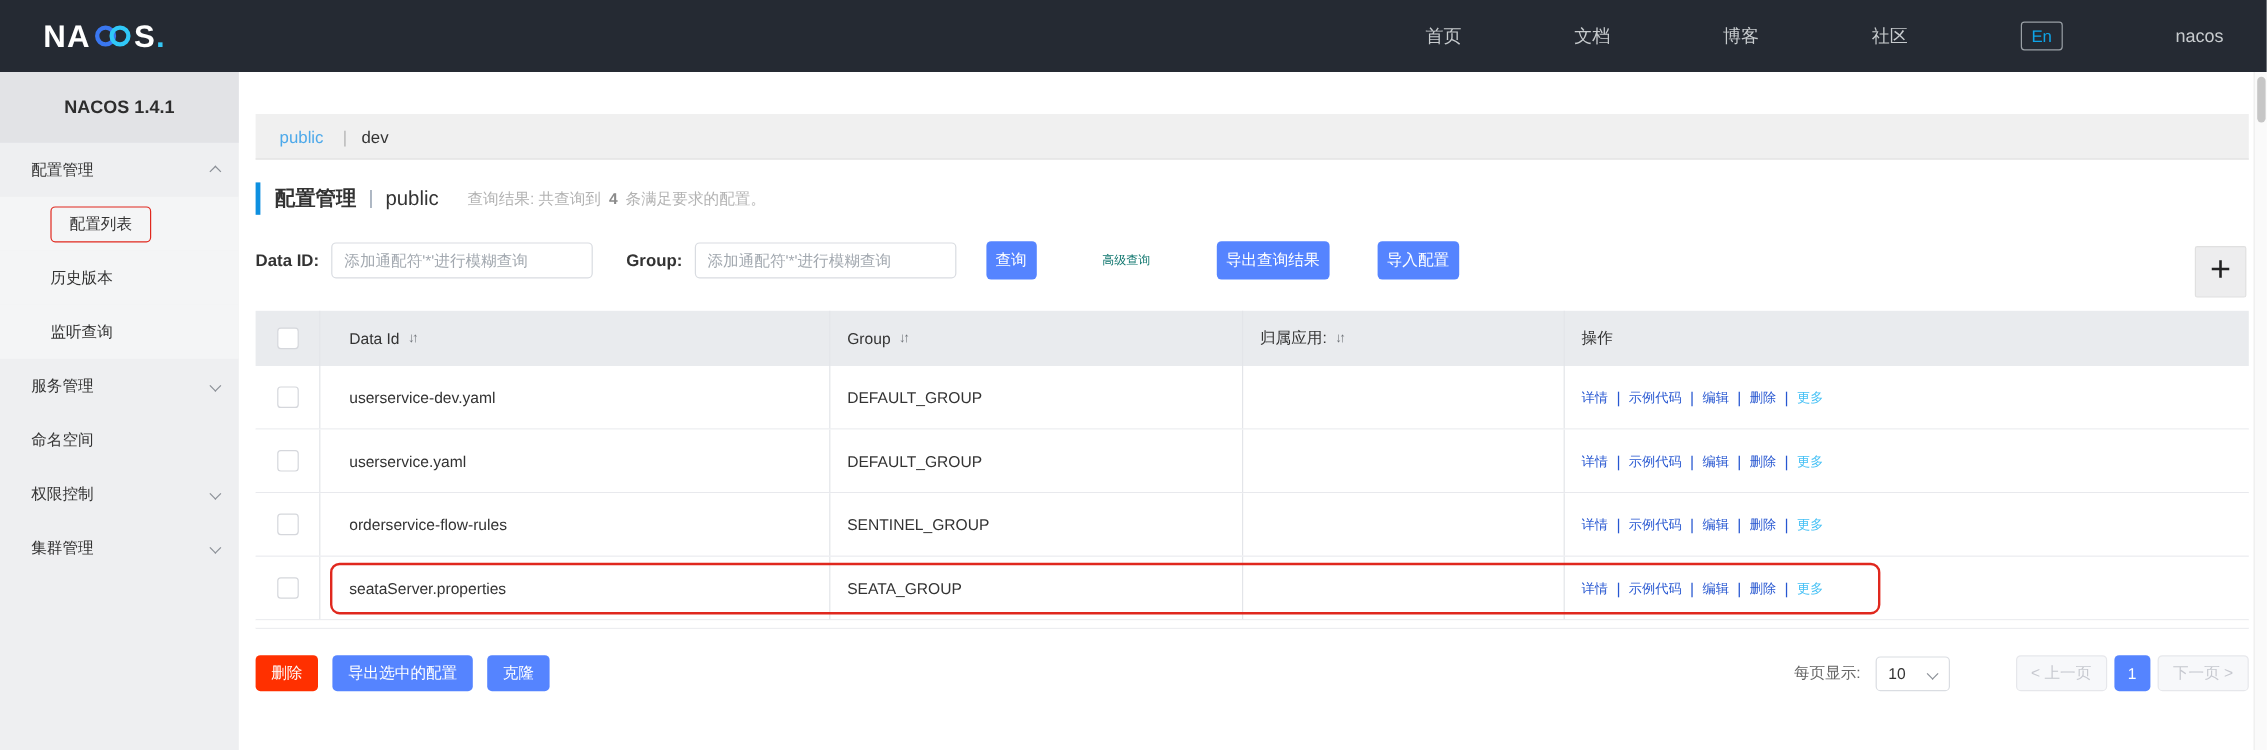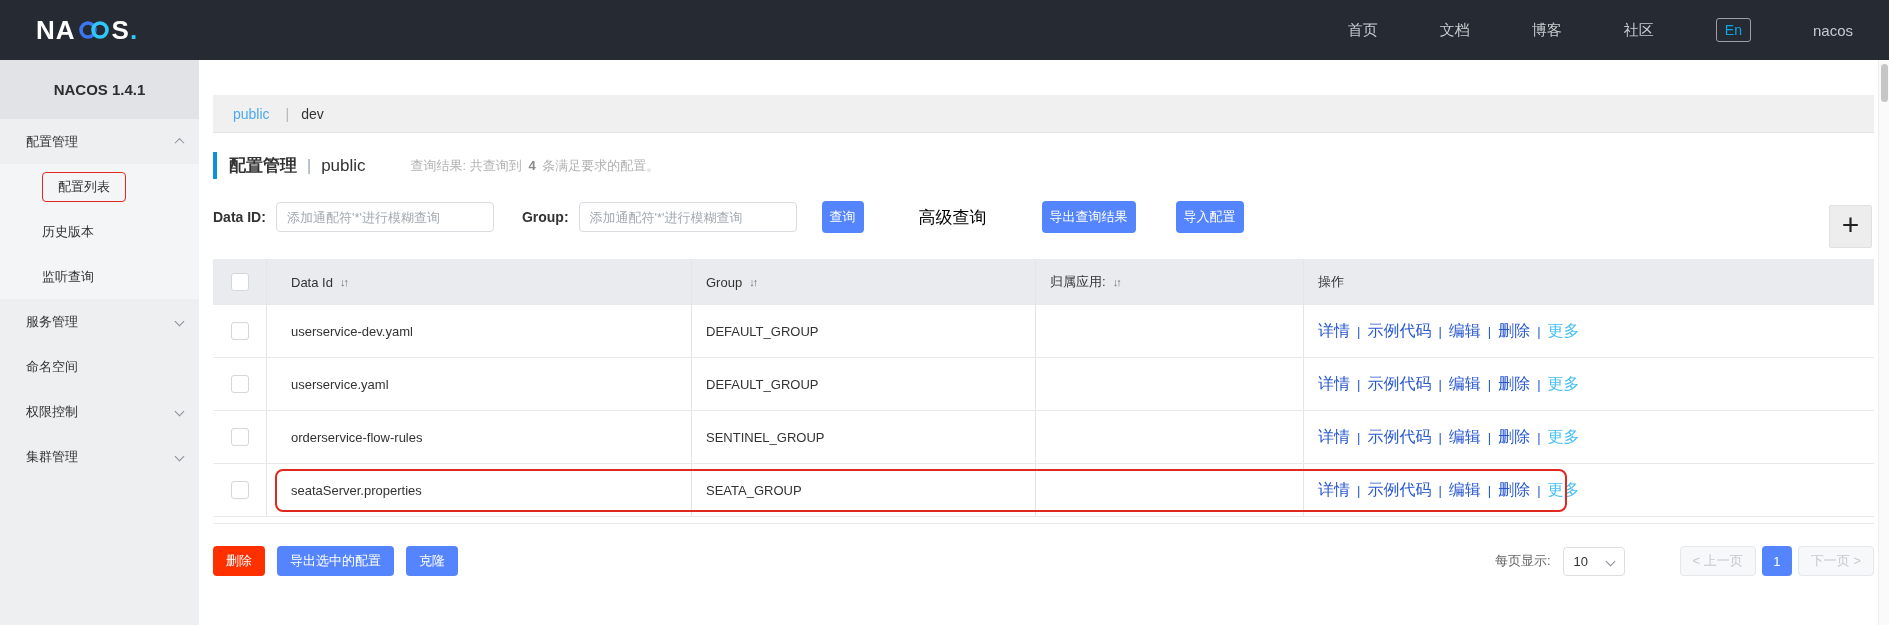--- a/index.html
+++ b/index.html
@@ -6,21 +6,21 @@
   html,body { width:1889px; height:625px; overflow:hidden; background:#fff;
     font-family:"Liberation Sans","DejaVu Sans",sans-serif; }
 
   
   .topbar { height:60px; background:#252a33; display:flex; align-items:center;
     padding:0 36px; position:relative; }
   .logo { display:flex; align-items:center; font-weight:bold; font-size:26px;
     color:#fff; letter-spacing:1px; }
   .logo .inf { margin:0 1px; display:flex; align-items:center; }
   .logo .dot { color:#35c6f4; }
-  .topnav { margin-left:auto; display:flex; align-items:center; gap:62px; }
+  .topnav { margin-left:auto; display:flex; align-items:center; gap:94px; }
   .topnav .navitem { color:#c7cbce; font-size:15px; cursor:pointer; }
   .lang-box { border:1px solid #9aa0a6; border-radius:3px; padding:3px 8px;
     color:#0ea5e9; font-size:14px; }
 
   
   .page { display:flex; height:565px; }
 
   
   .sidebar { width:199px; background:#eeeff1; height:100%; flex:none; }
   .sb-header { height:59px; background:#e2e3e6; display:flex; align-items:center;
@@ -41,53 +41,53 @@
     padding-left:20px; font-size:14px; }
   .ns-active { color:#4da9ea; cursor:pointer; }
   .ns-sep { color:#b5b5b5; margin:0 12px 0 16px; }
   .ns-other { color:#333; cursor:pointer; }
 
   .title-row { margin-top:19px; display:flex; align-items:center; }
   .title-bar { width:4px; height:27px; background:#0e90e0; margin-right:12px; }
   .title-main { font-size:17px; font-weight:bold; color:#333; }
   .title-pipe { font-size:16px; color:#9aa6b5; margin:0 10px; }
   .title-ns { font-size:17px; color:#333; }
-  .result-txt { margin-left:45px; font-size:13px; color:#b3b3b3; }
+  .result-txt { margin-left:24px; font-size:13px; color:#b3b3b3; }
   .result-txt b { color:#8a8a8a; margin:0 3px; }
 
   .filter-row { margin-top:22px; display:flex; align-items:center; }
   .f-label { font-size:14px; font-weight:bold; color:#333; margin-right:10px; }
   .f-input { width:218px; height:30px; border:1px solid #d9dce1; border-radius:4px;
     padding:0 10px; font-size:13px; color:#333; outline:none; background:#fff; }
   .f-input::placeholder { color:#a3a9b0; }
   .gap28 { width:28px; } .gap55 { width:55px; } .gap40 { width:40px; } .gap25 { width:25px; }
   .btn-blue { background:#5584ff; color:#fff; border:none; border-radius:4px;
     height:32px; padding:0 8px; font-size:13px; cursor:pointer; }
-  .link-cyan { color:#000000; font-size:17px; cursor:pointer; }
+  .link-cyan { color:#0f766e; font-size:10px; cursor:pointer; }
   .add-btn { position:absolute; right:17px; top:145px; width:43px; height:43px;
     background:#ededee; border:1px solid #e0e0e0; border-radius:2px; color:#222;
     font-size:30px; font-weight:300; line-height:38px; text-align:center; cursor:pointer; }
 
   
   .table { margin-top:26px; position:relative; border-bottom:1px solid #e8e9ed; }
   .trow { display:flex; }
   .thead { background:#e9ebee; height:46px; }
   .tbody-row { background:#fff; height:53px; border-bottom:1px solid #e8e9ed; }
   .cell { display:flex; align-items:center; padding:0 14px;
     border-right:1px solid #e3e5e9; font-size:13px; color:#333; }
   .cell:last-child { border-right:none; }
   .c-check { width:54px; justify-content:center; flex:none; padding:0; }
   .c-dataid { width:425px; flex:none; padding-left:24px; }
   .c-group { width:344px; flex:none; }
   .c-app { width:268px; flex:none; }
   .c-ops { flex:1; }
   .sort-ic { font-size:11px; color:#6f7379; margin-left:7px; letter-spacing:-2px; }
   .checkbox { width:18px; height:18px; background:#fff; border:1px solid #d5d7dc;
     border-radius:3px; cursor:pointer; }
-  .op-link { color:#2757d1; font-size:16px; cursor:pointer; text-decoration:none; }
+  .op-link { color:#2757d1; font-size:11px; cursor:pointer; text-decoration:none; }
   .op-sep { color:#2757d1; margin:0 7px; font-size:13px; }
   .op-more { color:#45c0f5; }
   .tbl-sliver { height:6px; background:#fff; }
   .row-annot { position:absolute; left:62px; top:210px; width:1292px; height:43px;
     border:2px solid #e0281e; border-radius:8px; pointer-events:none; }
 
   
   .foot-row { margin-top:22px; display:flex; align-items:center; }
   .btn-red { background:#ff3000; color:#fff; border:none; border-radius:4px;
     height:30px; padding:0 13px; font-size:13px; cursor:pointer; }

